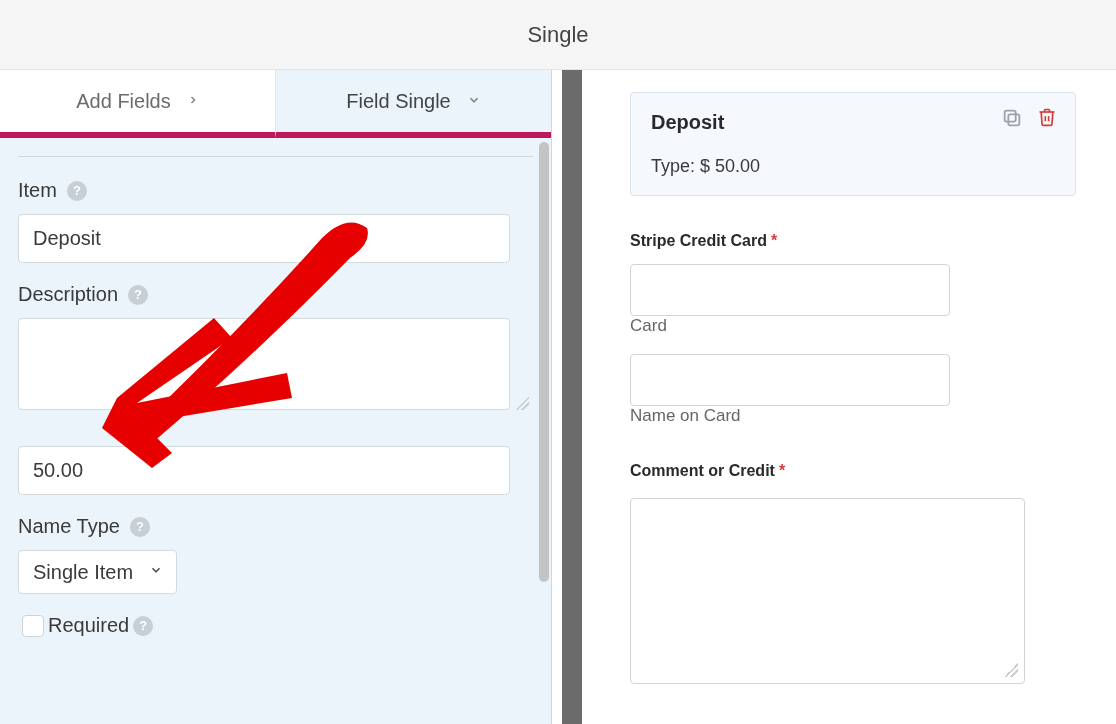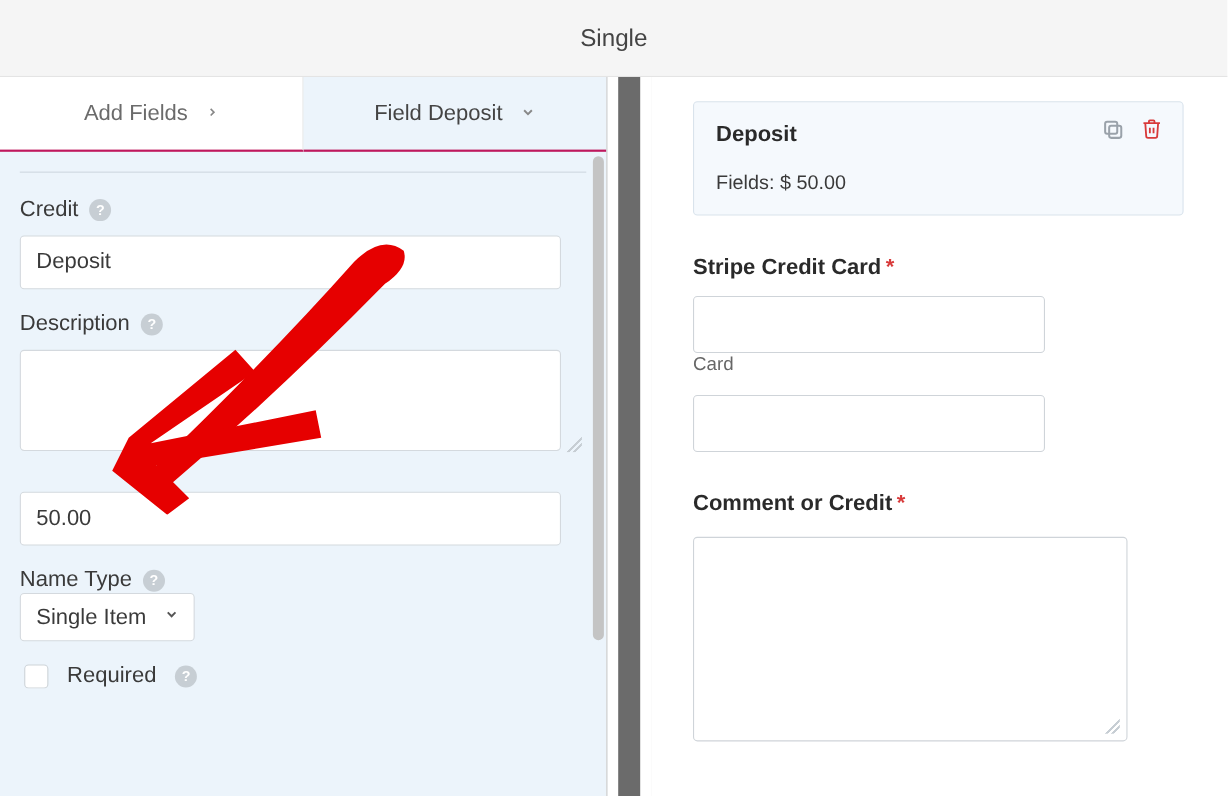--- a/index.html
+++ b/index.html
@@ -16,21 +16,21 @@
 
   
   .left {
     width: 552px; background: #ecf4fb; border-right: 1px solid #d6d6d6;
     position: relative; display: flex; flex-direction: column;
   }
   .tabs { display: flex; height: 68px; background: transparent; }
   .tab {
     flex: 1; display: flex; align-items: center; justify-content: center;
     font-size: 20px; color: #6b6b6b; cursor: pointer; gap: 16px;
-    border-bottom: 2px solid #be185d;
+    border-bottom: 6px solid #be185d;
   }
   .tab.inactive { background: #fff; border-right: 1px solid #e4e4e4; }
   .tab.active { background: #ecf4fb; color: #444; }
   .chevron-right, .chevron-down { font-size: 14px; color: #888; }
 
   .panel-body { padding: 18px 18px 0 18px; overflow: hidden; position: relative; }
   .hr { border-top: 1px solid #cfd8e0; margin-bottom: 22px; }
 
   .form-row { margin-bottom: 20px; }
   .form-label { display: flex; align-items: center; gap: 10px; font-size: 20px; color: #3a3a3a; }
@@ -45,29 +45,29 @@
     font-family: inherit;
   }
   .half { width: 492px; }
   .textarea { height: 92px; resize: none; position: relative; }
   .textarea-wrap { position: relative; }
   .resize-handle {
     position: absolute; right: 4px; bottom: 4px; width: 14px; height: 14px;
     background: linear-gradient(135deg, transparent 50%, #c7ced4 50%, #c7ced4 60%, transparent 60%, transparent 70%, #c7ced4 70%, #c7ced4 80%, transparent 80%);
     pointer-events: none;
   }
-  .select-wrap { display: inline-flex; position: relative; }
+  .select-wrap { display: inline-flex; position: relative; margin-top: 12px; }
   .select {
     width: auto; padding: 10px 42px 10px 14px; margin-top: 0; appearance: none;
   }
   .select-caret {
     position: absolute; right: 14px; top: 50%; transform: translateY(-50%);
     pointer-events: none;
   }
-  .checkbox-row { display: flex; align-items: center; gap: 17px; margin-top: 8px; padding-left: 4px; }
+  .checkbox-row { display: flex; align-items: center; gap: 4px; margin-top: 8px; padding-left: 4px; }
   .checkbox {
     width: 22px; height: 22px; border: 1px solid #cdd3d8; border-radius: 4px; background: #fff;
   }
 
   
   .left-scroll {
     position: absolute; right: 0; top: 68px; bottom: 0; width: 14px;
     background: transparent;
   }
   .scroll-thumb {
@@ -89,21 +89,21 @@
     border: 1px solid #d9e3ec; border-radius: 4px; background: #f5f9fd;
     padding: 18px 20px; position: relative; margin-bottom: 36px;
   }
   .card-title { font-size: 20px; font-weight: 600; color: #2a2a2a; }
   .card-sub { font-size: 18px; color: #3a3a3a; margin-top: 22px; }
   .card-actions { position: absolute; top: 14px; right: 16px; display: flex; gap: 14px; align-items: center; }
   .icon-btn { width: 22px; height: 22px; cursor: pointer; color: #9aa2aa; }
   .icon-btn.trash { color: #d83a3a; }
 
   .field-group { margin-bottom: 36px; }
-  .field-title { font-size: 20px; font-weight: 600; color: #2a2a2a; }
+  .field-title { font-size: 16px; font-weight: 600; color: #2a2a2a; }
   .req { color: #d83a3a; margin-left: 4px; }
   .preview-input {
     width: 320px; height: 52px; border: 1px solid #cfd4d9; border-radius: 4px; background: #fff; margin-top: 14px;
   }
   .sublabel { font-size: 17px; color: #666; margin-top: 0; }
   .comment-box {
     width: 395px; height: 186px; border: 1px solid #cfd4d9; border-radius: 4px; background: #fff; margin-top: 18px; position: relative;
   }
 
   
@@ -124,35 +124,35 @@
     <div class="tabs">
       <div class="tab inactive">
         <span>Add Fields</span>
         <span class="chevron-right">
           <svg width="12" height="12" viewBox="0 0 24 24" fill="none" stroke="currentColor" stroke-width="3">
               <polyline points="9 18 15 12 9 6"></polyline>
             </svg>
         </span>
       </div>
       <div class="tab active">
-        <span>Field Deposit</span>
+        <span>Field Single</span>
         <span class="chevron-down">
           <svg width="14" height="14" viewBox="0 0 24 24" fill="none" stroke="currentColor" stroke-width="3">
               <polyline points="6 9 12 15 18 9"></polyline>
             </svg>
         </span>
       </div>
     </div>
 
     <div class="panel-body">
       <div class="hr"></div>
 
       <div class="form-row">
         <div class="form-label">
-          <span>Credit</span>
+          <span>Item</span>
           <span class="help-icon">?</span>
         </div>
         <input class="text-input half" value="Deposit" style="">
       </div>
 
       <div class="form-row">
         <div class="form-label">
           <span>Description</span>
           <span class="help-icon">?</span>
         </div>
@@ -234,31 +234,32 @@
             <polyline points="3 6 5 6 21 6"></polyline>
               <path d="M19 6l-1 14a2 2 0 0 1-2 2H8a2 2 0 0 1-2-2L5 6"></path>
             <path d="M10 11v6"></path>
               <path d="M14 11v6"></path>
               <path d="M9 6V4a1 1 0 0 1 1-1h4a1 1 0 0 1 1 1v2"></path>
           </svg>
         </span>
       </div>
       <div class="card-title">Deposit</div>
       <div class="card-sub">
-        <span>Fields: $ </span><span>50.00</span>
+        <span>Type: $ </span><span>50.00</span>
       </div>
     </div>
 
     <div class="field-group">
       <div class="field-title">
         <span>Stripe Credit Card</span><span class="req">*</span>
       </div>
       <div class="preview-input"></div>
       <div class="sublabel">Card</div>
       <div class="preview-input" style="margin-top:18px;"></div>
+      <div class="sublabel">Name on Card</div>
     </div>
 
     <div class="field-group">
       <div class="field-title">
         <span>Comment or Credit</span><span class="req">*</span>
       </div>
       <div class="comment-box">
         <div class="resize-handle" style="right:6px;bottom:6px;"></div>
       </div>
     </div>

